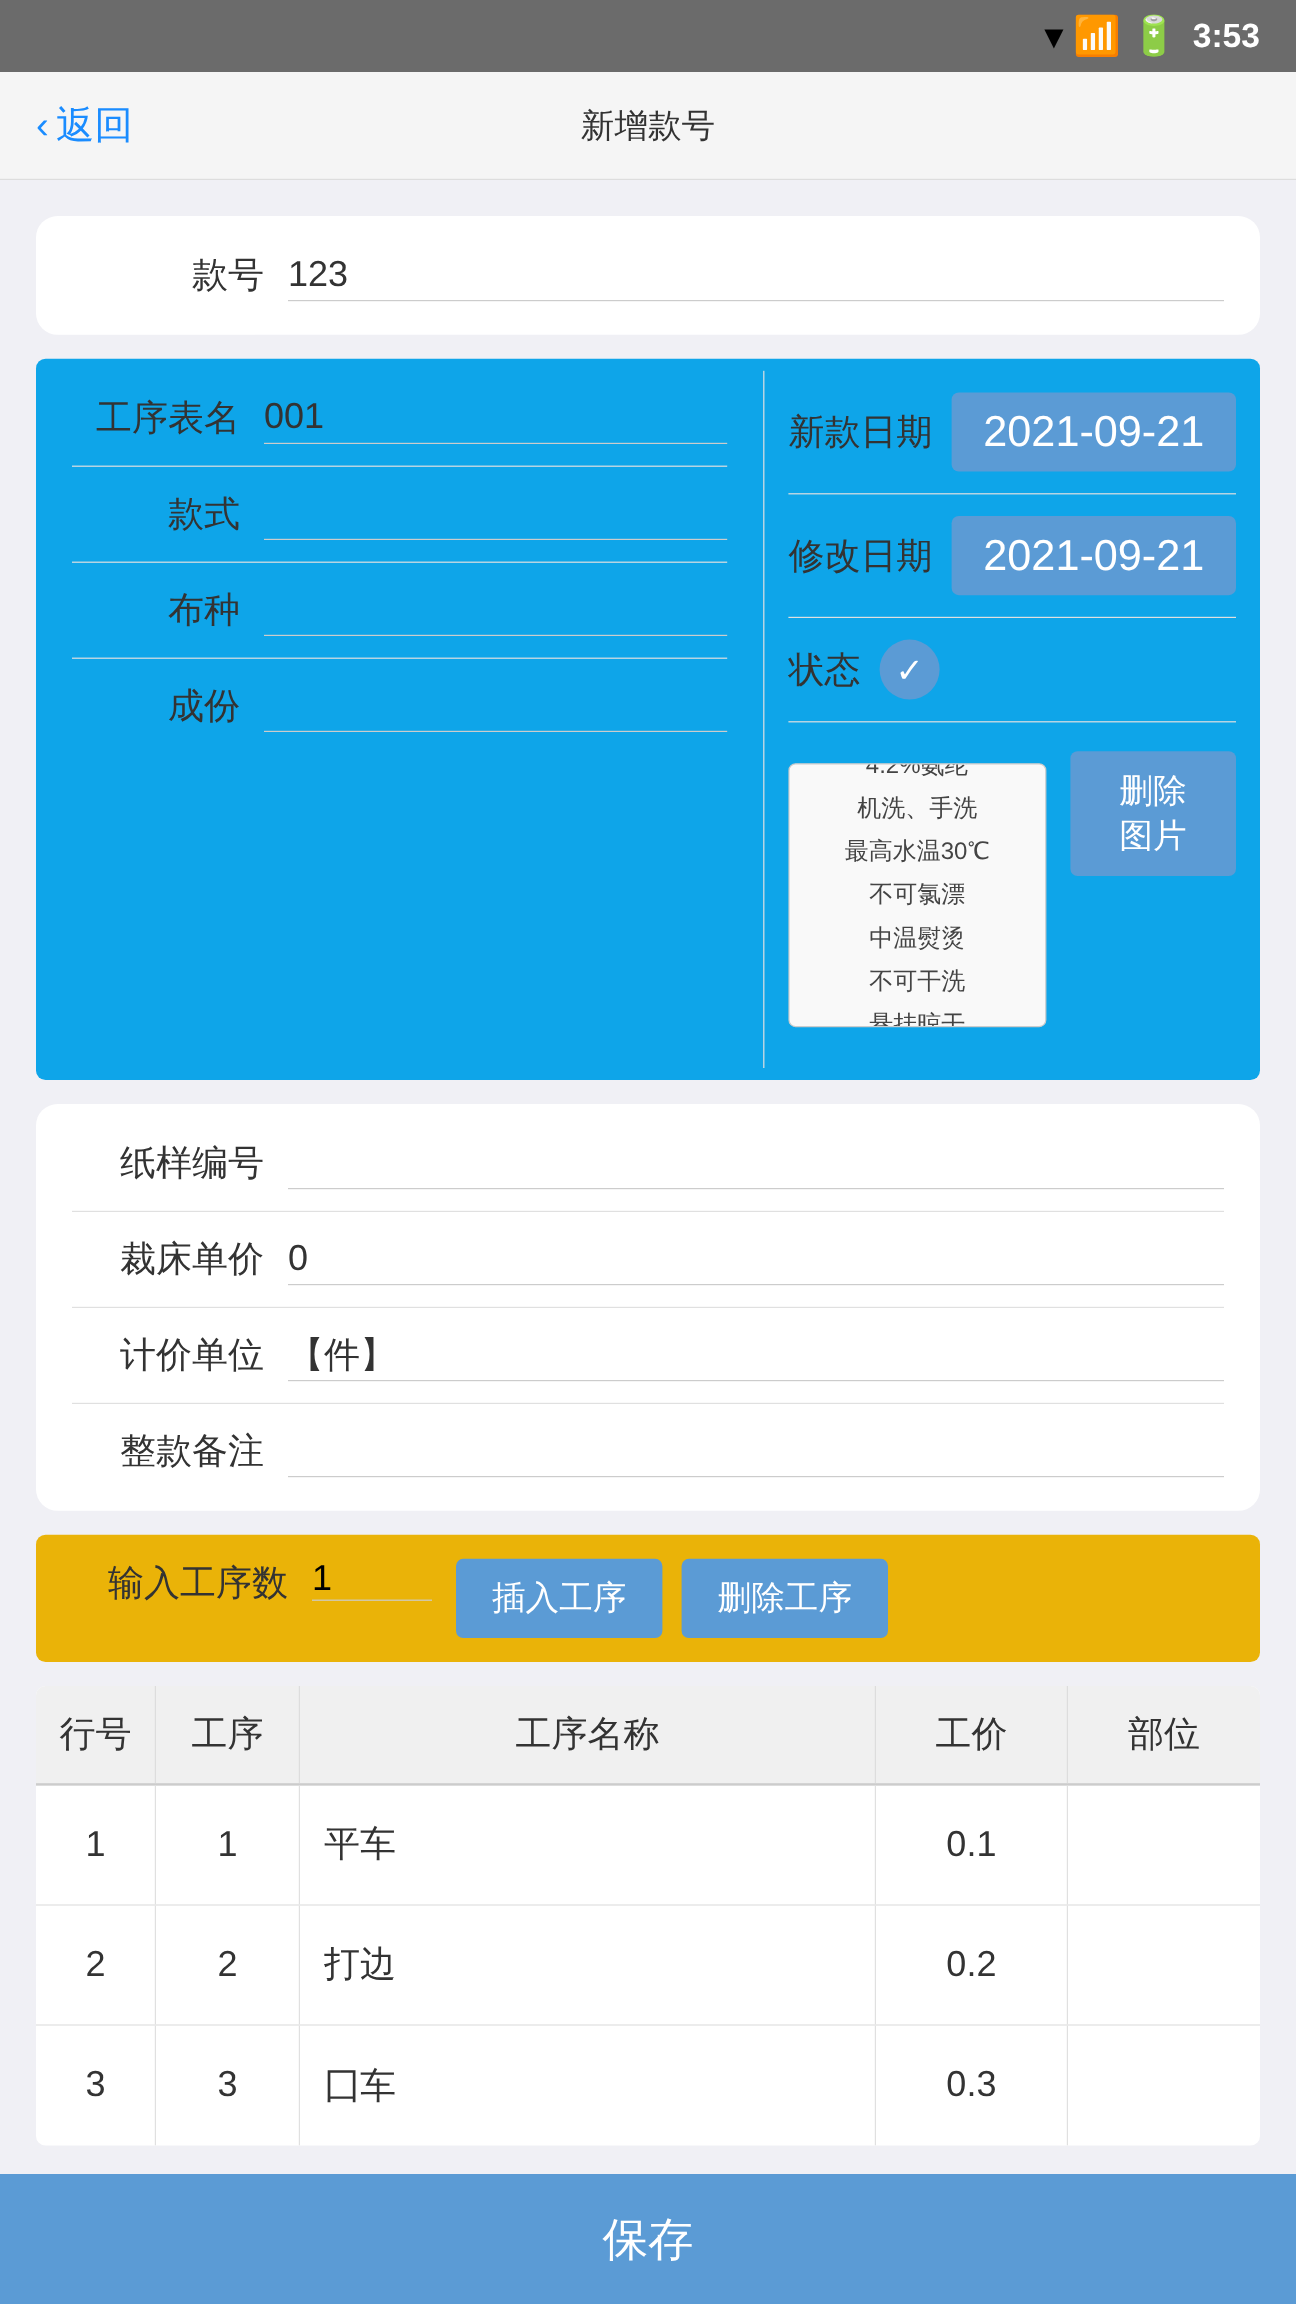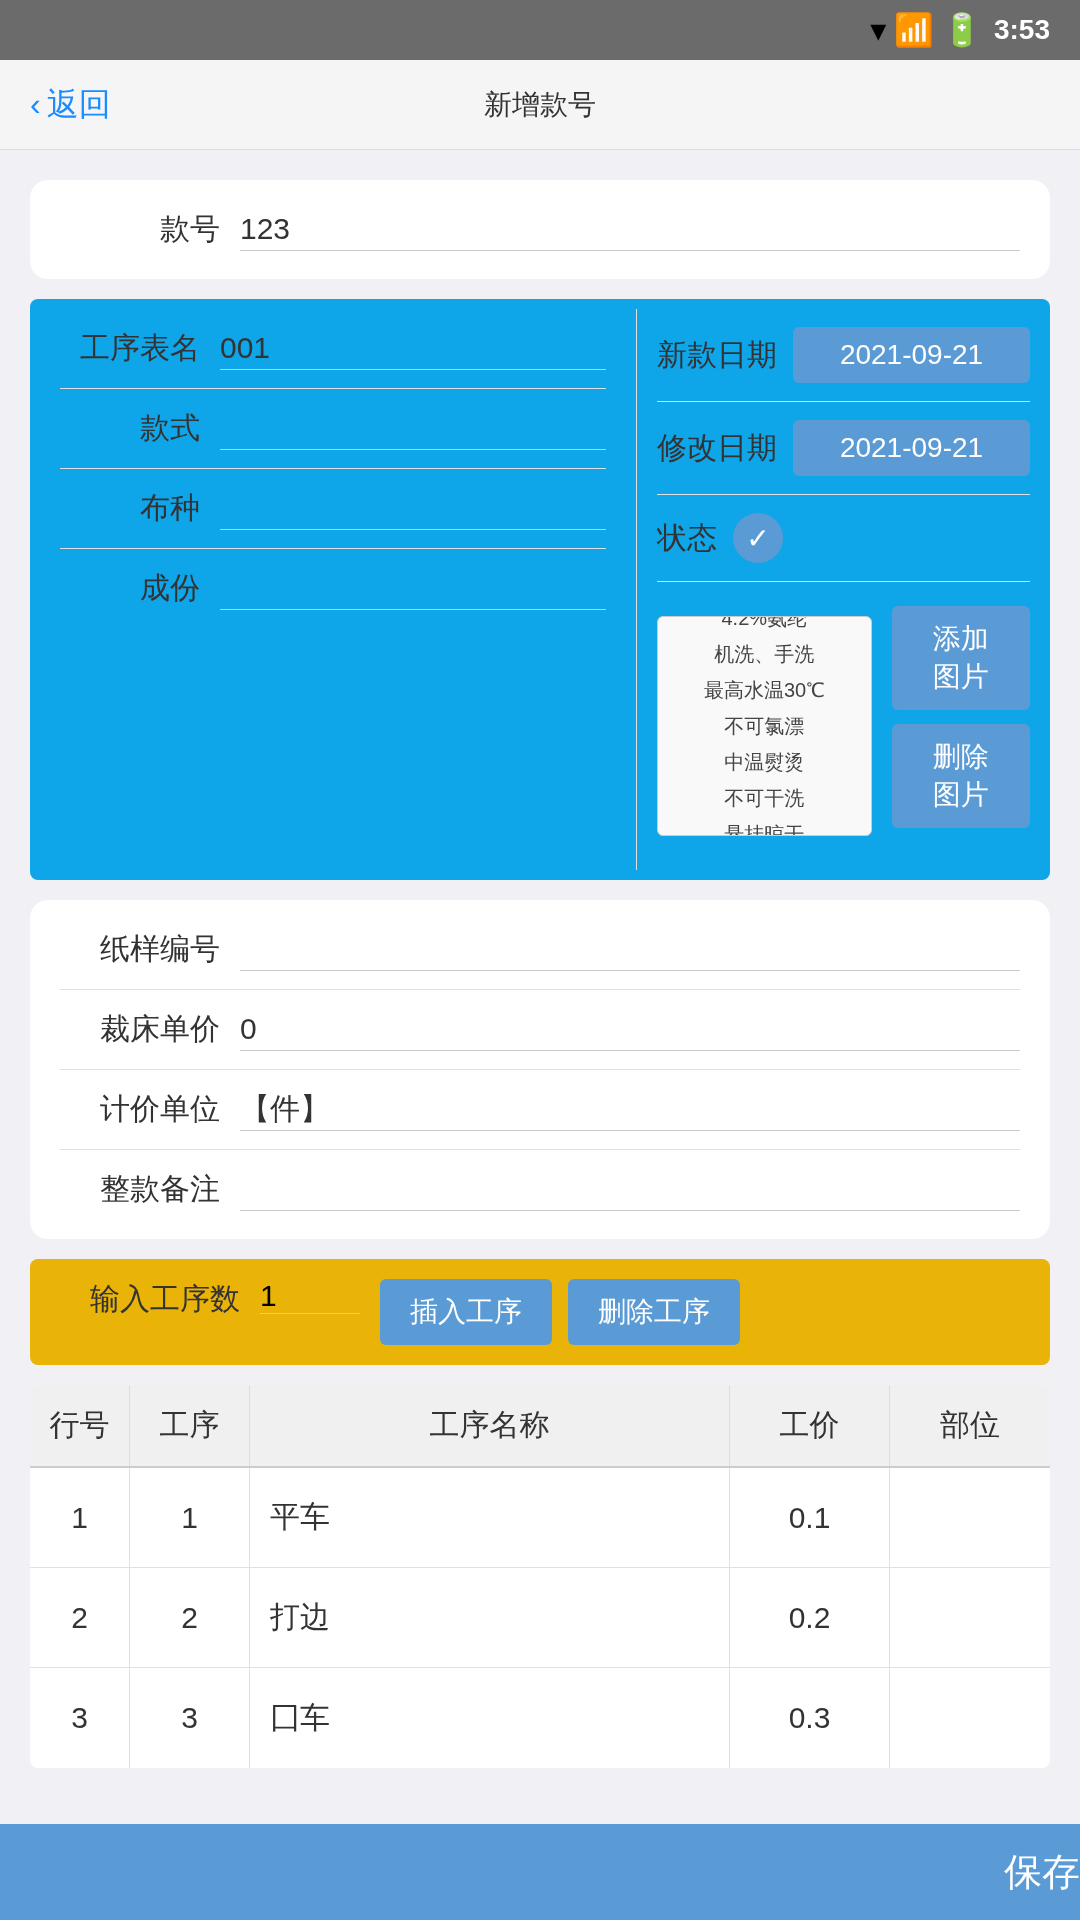--- a/index.html
+++ b/index.html
@@ -91,21 +91,21 @@
       color: #333;
       margin-right: 16px;
       flex-shrink: 0;
     }
     .date-btn {
       background: #5b9bd5;
       color: white;
       border: none;
       border-radius: 6px;
       padding: 12px 24px;
-      font-size: 28px;
+      font-size: 36px;
       cursor: pointer;
       flex: 1;
       text-align: center;
     }
     .checkbox-circle {
       width: 50px;
       height: 50px;
       background: #5b9bd5;
       border-radius: 50%;
       display: flex;
@@ -227,24 +227,24 @@
       background: transparent;
       outline: none;
       margin-right: 20px;
     }
     .save-bar {
       position: fixed;
       bottom: 0;
       left: 0;
       width: 1080px;
       background: #5b9bd5;
-      height: 96px;
-      display: flex;
-      align-items: center;
-      justify-content: flex-end;
+      height: 108px;
+      display: flex;
+      align-items: center;
+      justify-content: center;
       cursor: pointer;
     }
     .save-btn-text {
       color: white;
       font-size: 38px;
       font-weight: 500;
     }
     .combined-section {
       background: white;
       border-radius: 18px;
@@ -338,21 +338,20 @@
                 <div>最高水温30℃</div>
                 <div>不可氯漂</div>
                 <div>中温熨烫</div>
                 <div>不可干洗</div>
                 <div>悬挂晾干</div>
 
               </div>
             </div>
           </div>
           <div class="image-actions">
-            <button class="action-btn">添加图片</button>
             <button class="action-btn">删除图片</button>
           </div>
         </div>
       </div>
     </div>
   </div>
 
   <div class="combined-section">
     <div class="form-row">
       <span class="form-label">纸样编号</span>

